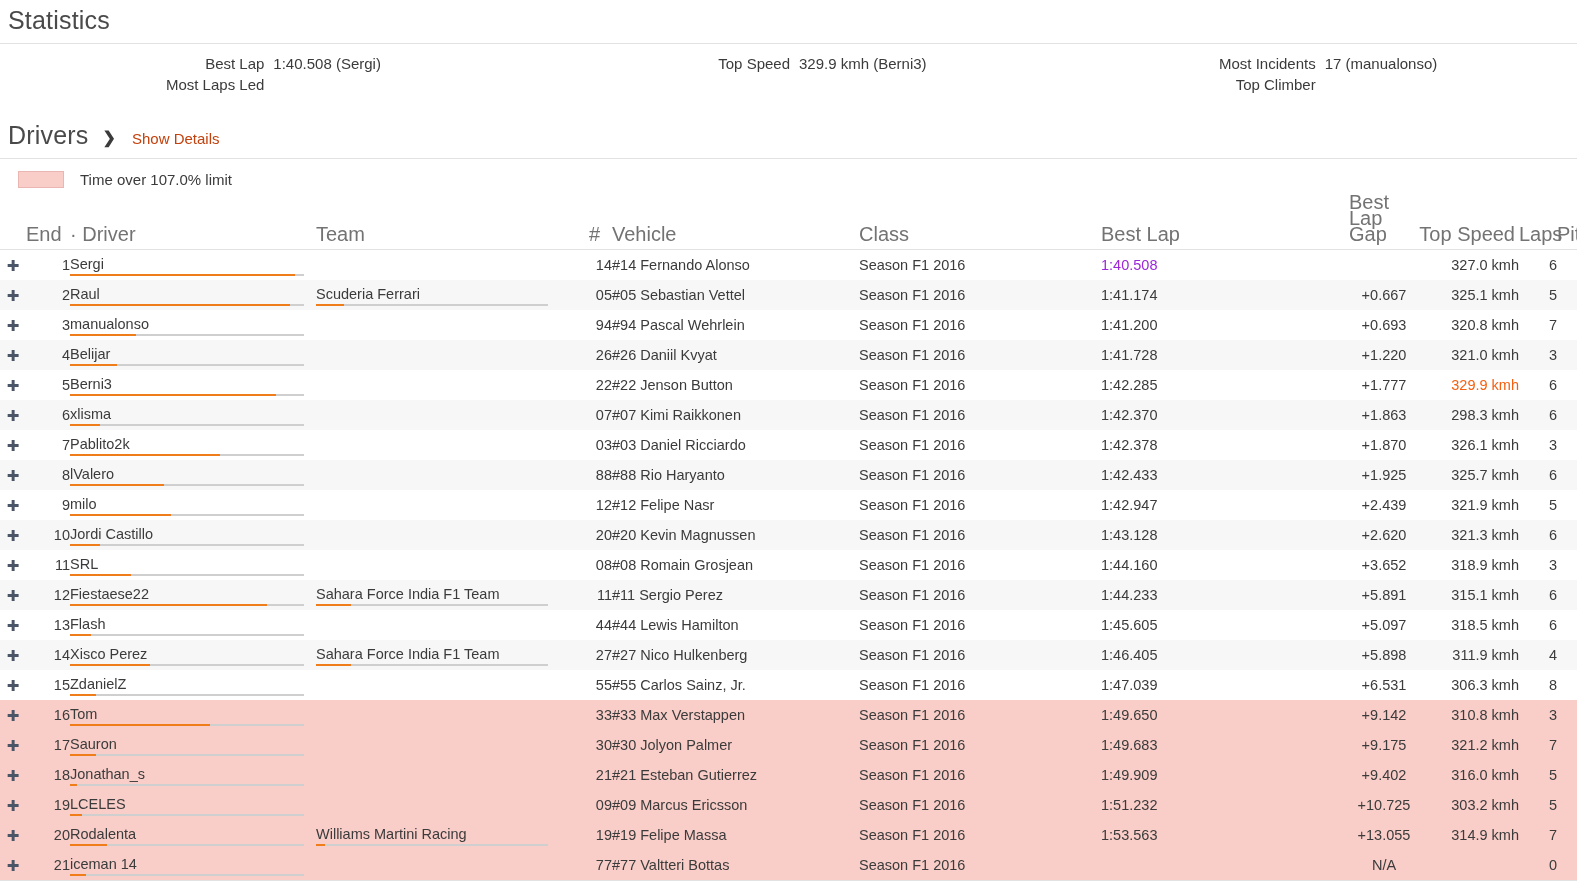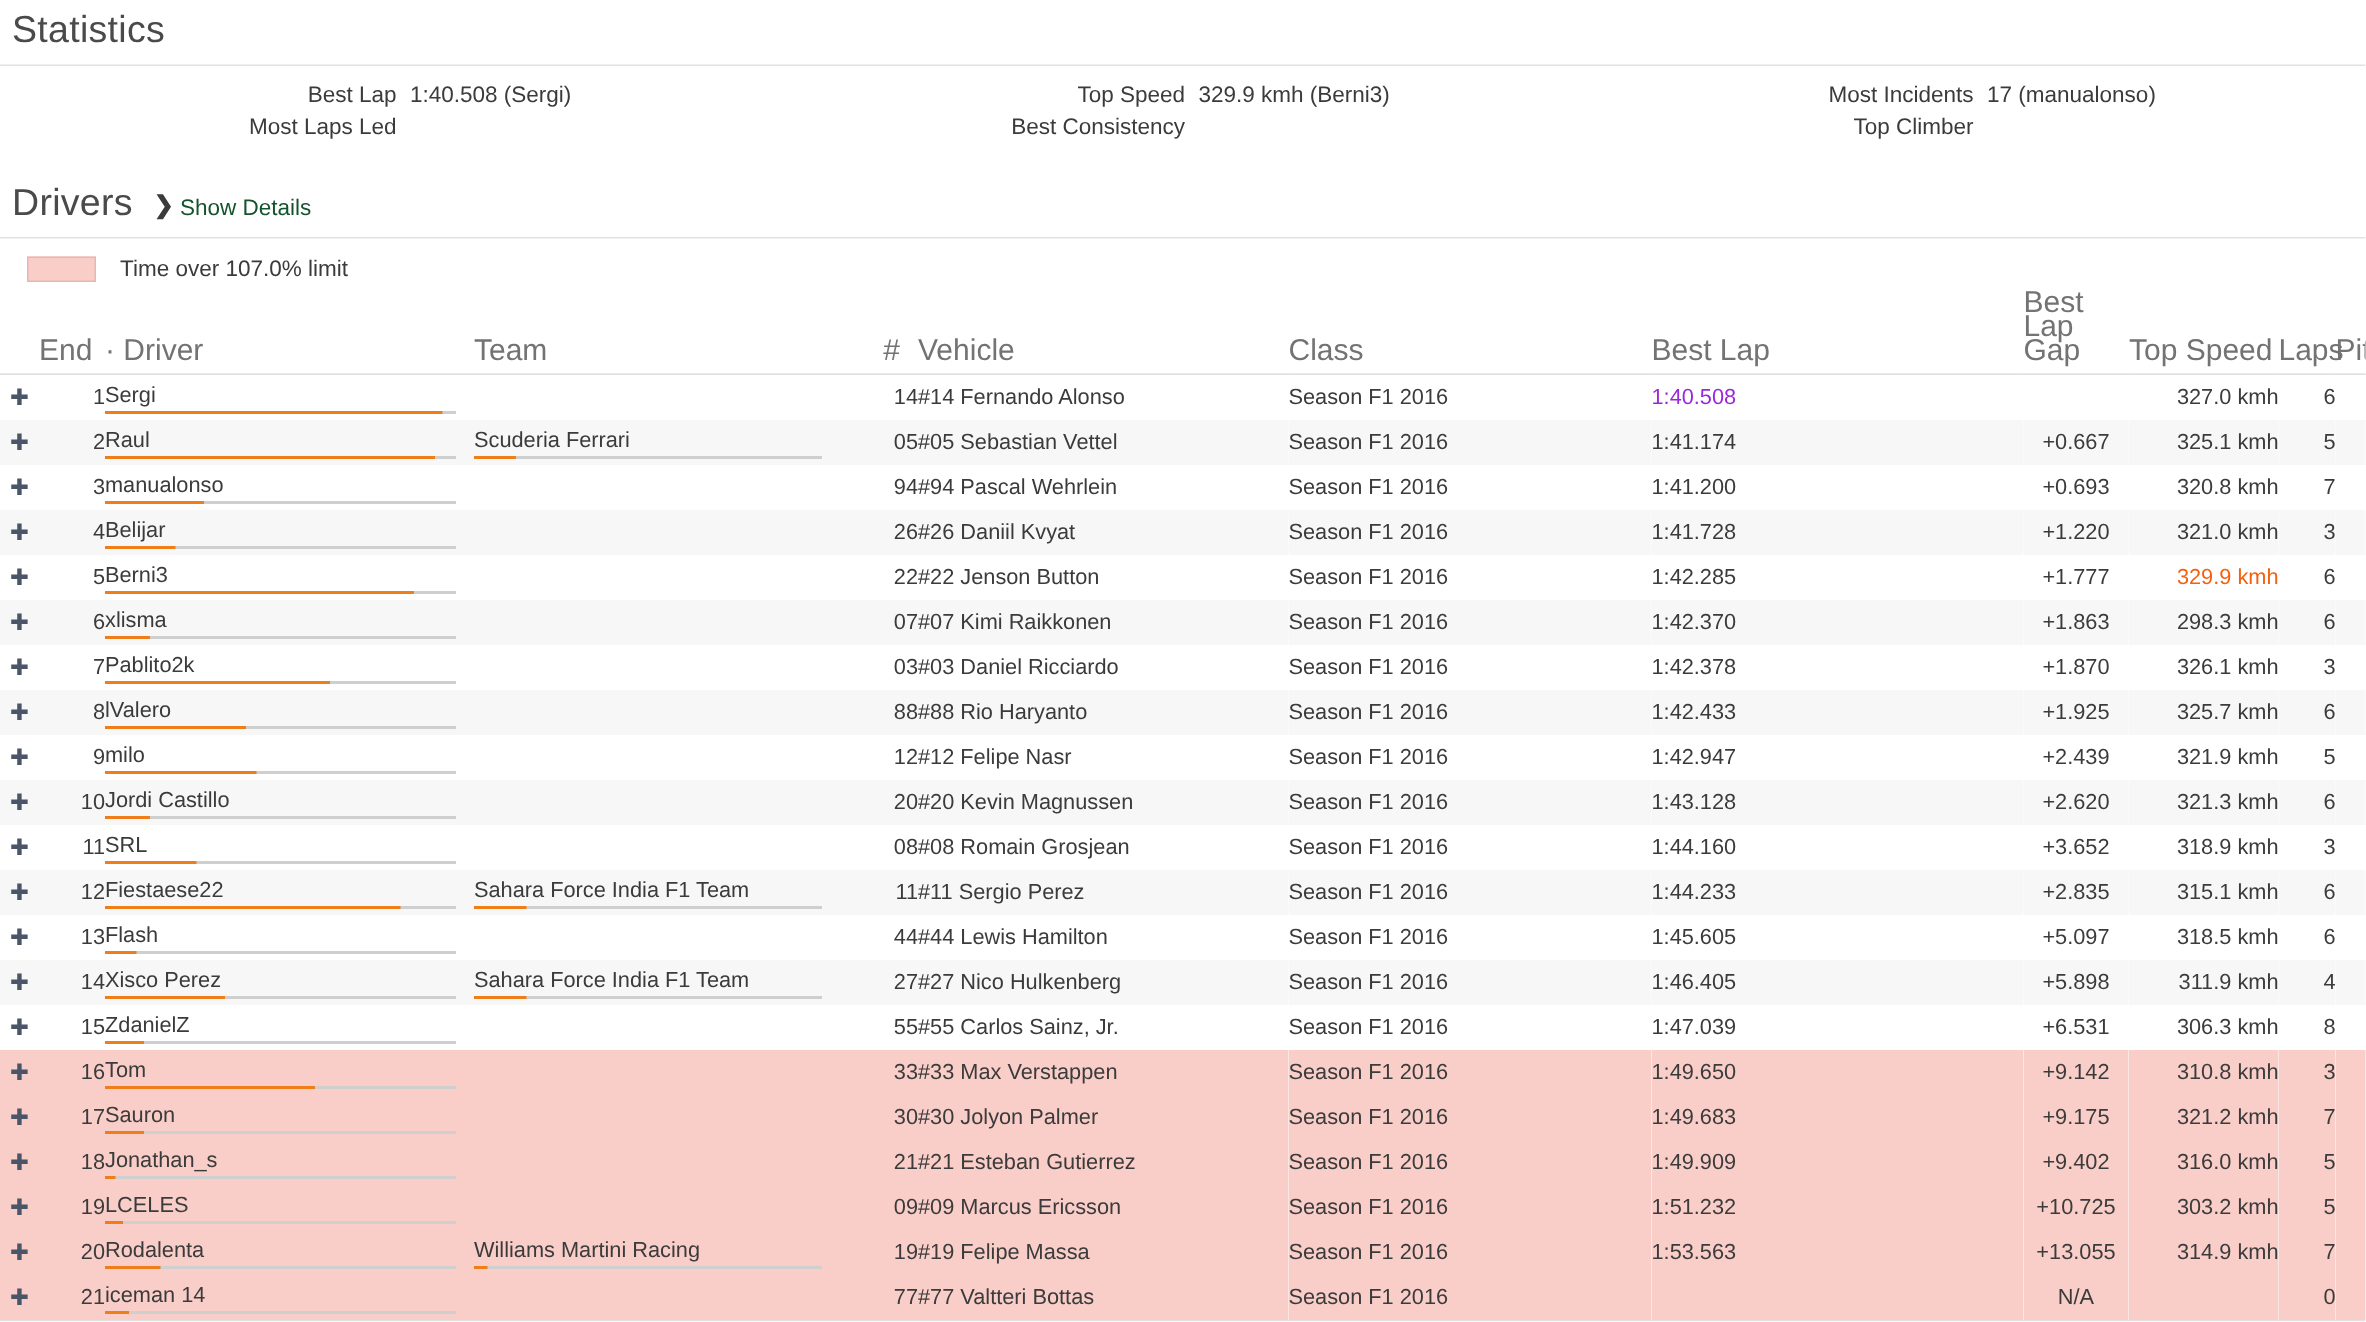--- a/index.html
+++ b/index.html
@@ -66,23 +66,23 @@
   .chevron-ico {
     margin-left: 14px;
     font-size: 16px;
     font-weight: bold;
     color: #3b3b3b;
     line-height: 1;
     position: relative;
     top: -1px;
   }
   .show-details {
-    margin-left: 4px;
+    margin-left: 16px;
     font-size: 15px;
-    color: #14532d;
+    color: #c2410c;
     cursor: pointer;
   }
 
   .legend {
     display: flex;
     align-items: center;
     padding: 12px 0 6px 18px;
   }
   .legend-swatch {
     width: 46px; height: 17px;
@@ -194,24 +194,20 @@
       </div>
       <div class="stat-row">
         <span class="stat-label">Most Laps Led</span>
         <span class="stat-value"></span>
       </div>
     </div>
     <div class="stats-col">
       <div class="stat-row">
         <span class="stat-label">Top Speed</span>
         <span class="stat-value">329.9 kmh (Berni3)</span>
-      </div>
-      <div class="stat-row">
-        <span class="stat-label">Best Consistency</span>
-        <span class="stat-value"></span>
       </div>
     </div>
     <div class="stats-col">
       <div class="stat-row">
         <span class="stat-label">Most Incidents</span>
         <span class="stat-value">17 (manualonso)</span>
       </div>
       <div class="stat-row">
         <span class="stat-label">Top Climber</span>
         <span class="stat-value"></span>
@@ -506,21 +502,21 @@
               <span class="label">Sahara Force India F1 Team</span>
               <span class="bar-track">
                 <span class="bar-fill" style="width: 15%;"></span>
               </span>
             </span>
           </td>
           <td class="td-num">11</td>
           <td>#11 Sergio Perez</td>
           <td>Season F1 2016</td>
           <td>1:44.233</td>
-          <td class="td-gap">+2.835</td>
+          <td class="td-gap">+5.891</td>
           <td class="td-spd">315.1 kmh</td>
           <td class="td-laps">6</td>
           <td class="td-pits">0</td>
         </tr>
         <tr>
           <td class="td-exp"><span class="plus-ico">✚</span></td>
           <td class="td-pos">13</td>
           <td>
             <span class="bar-cell">
               <span class="label">Flash</span>

